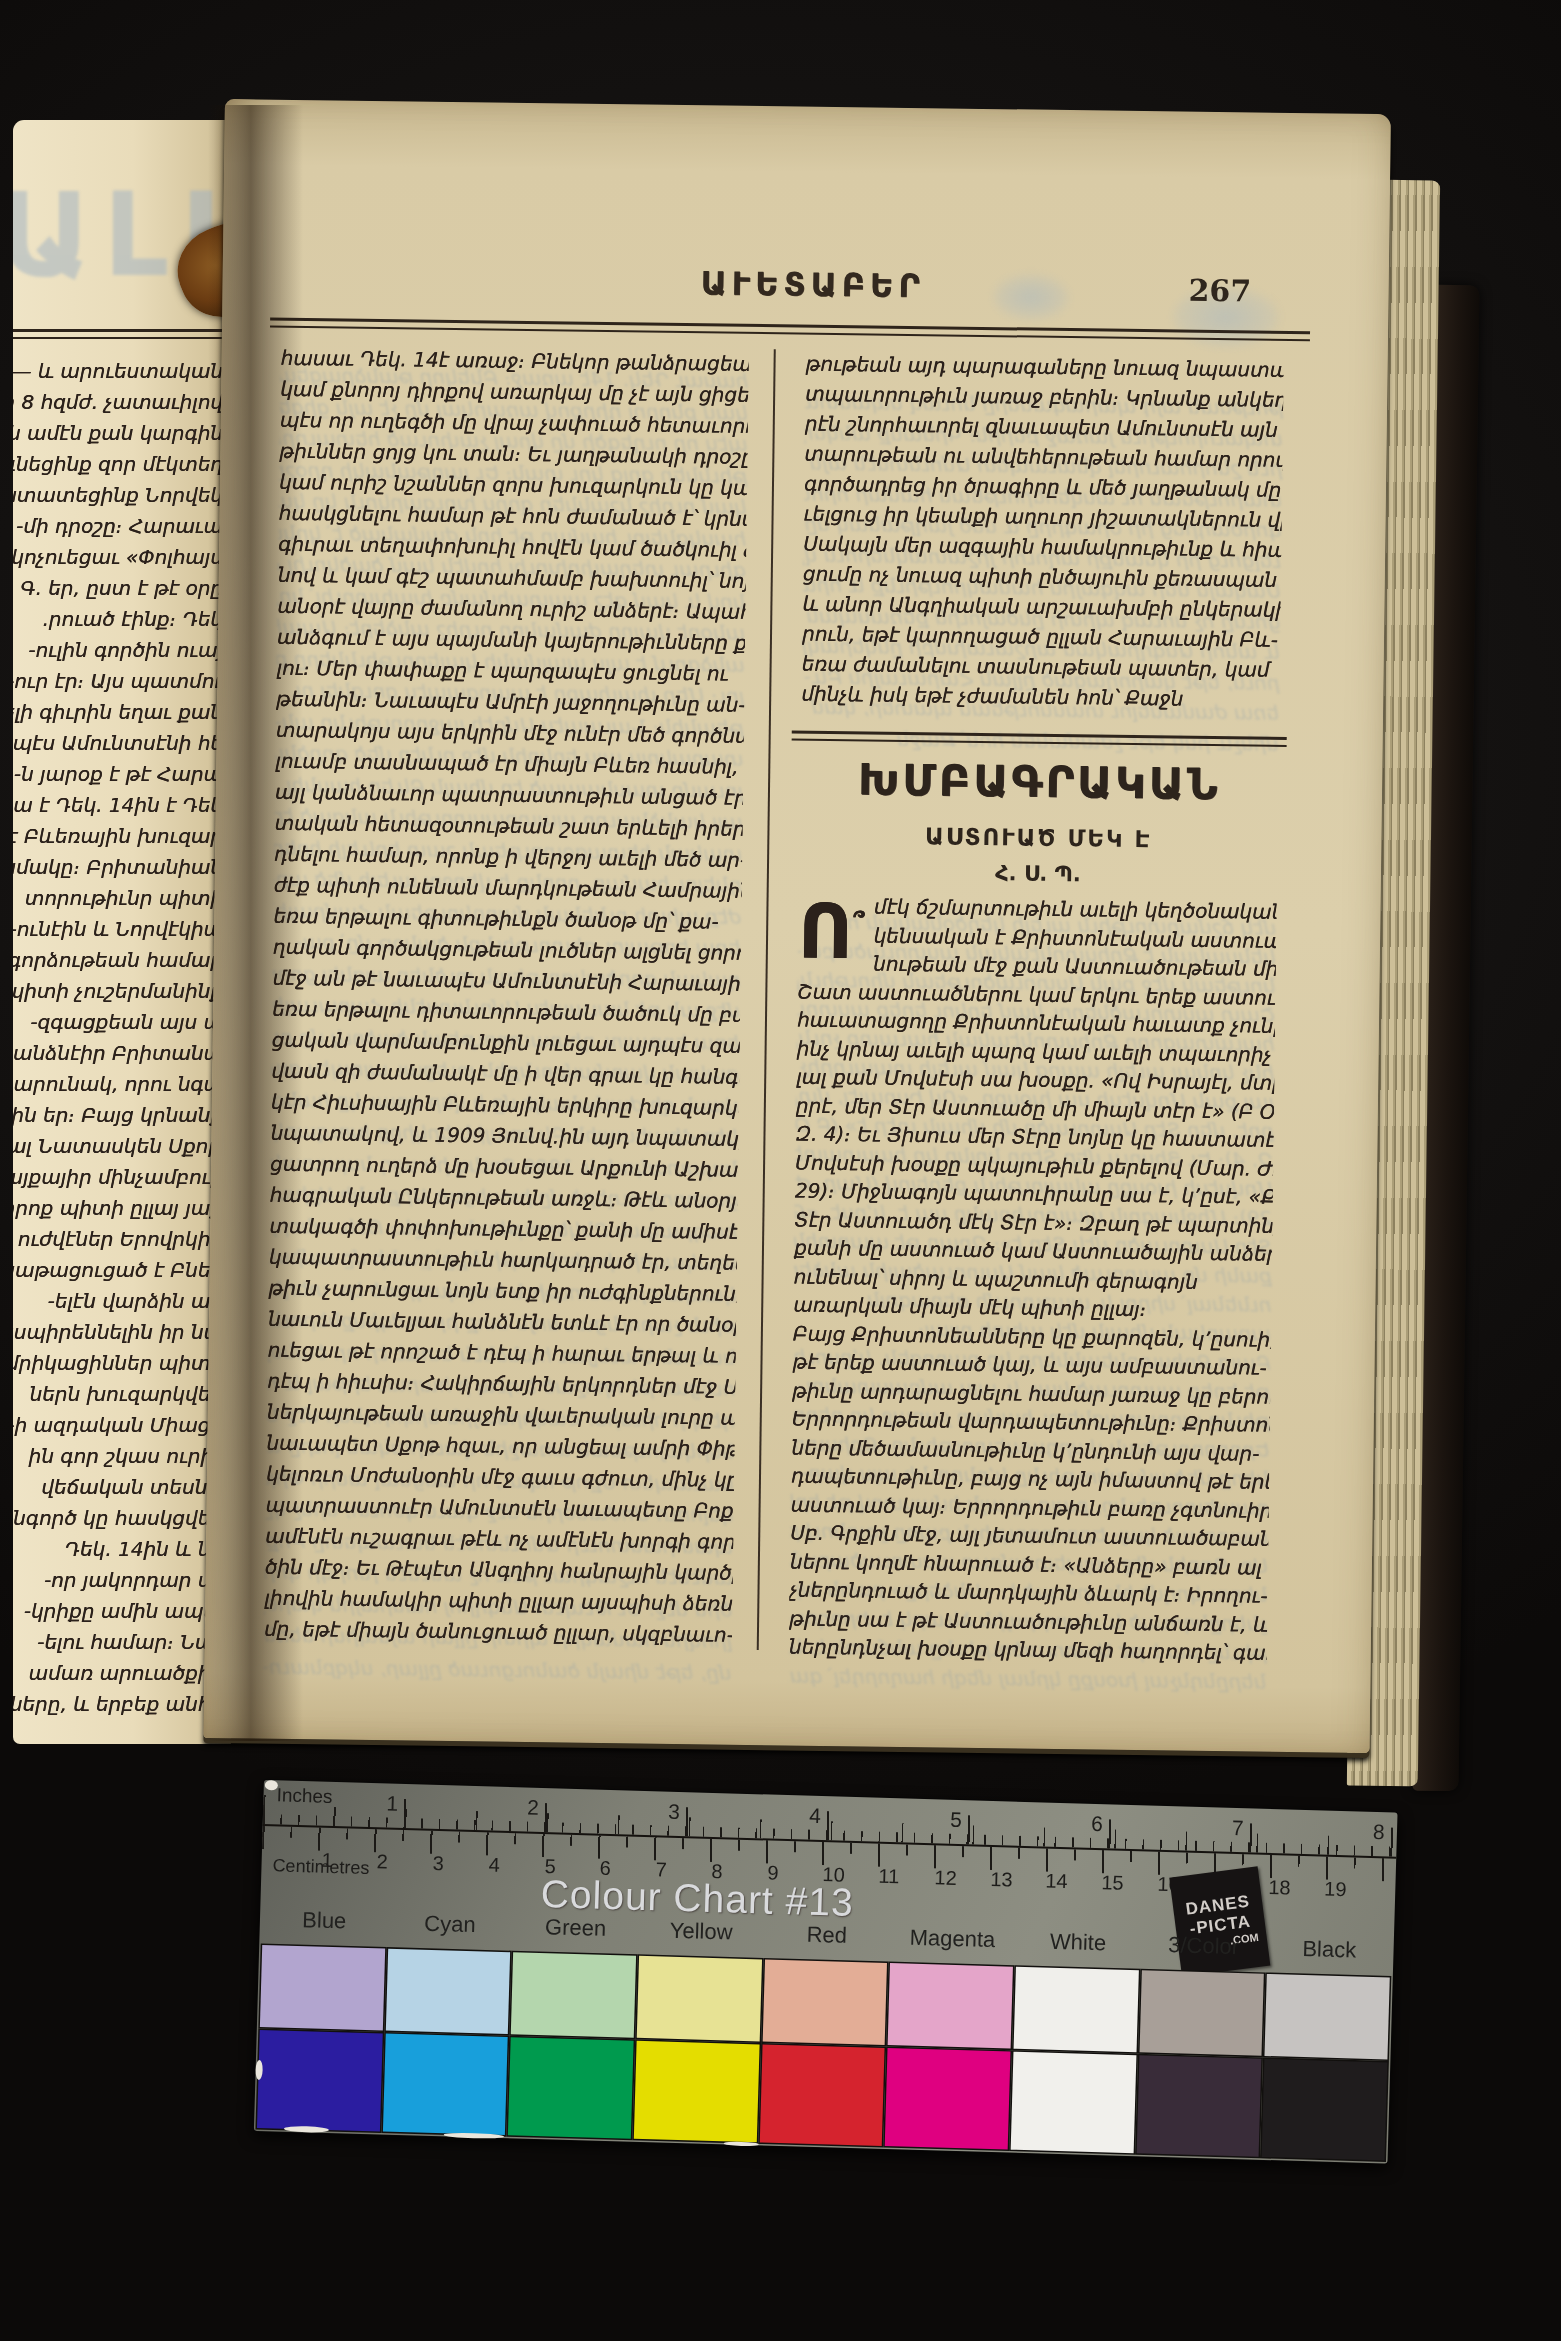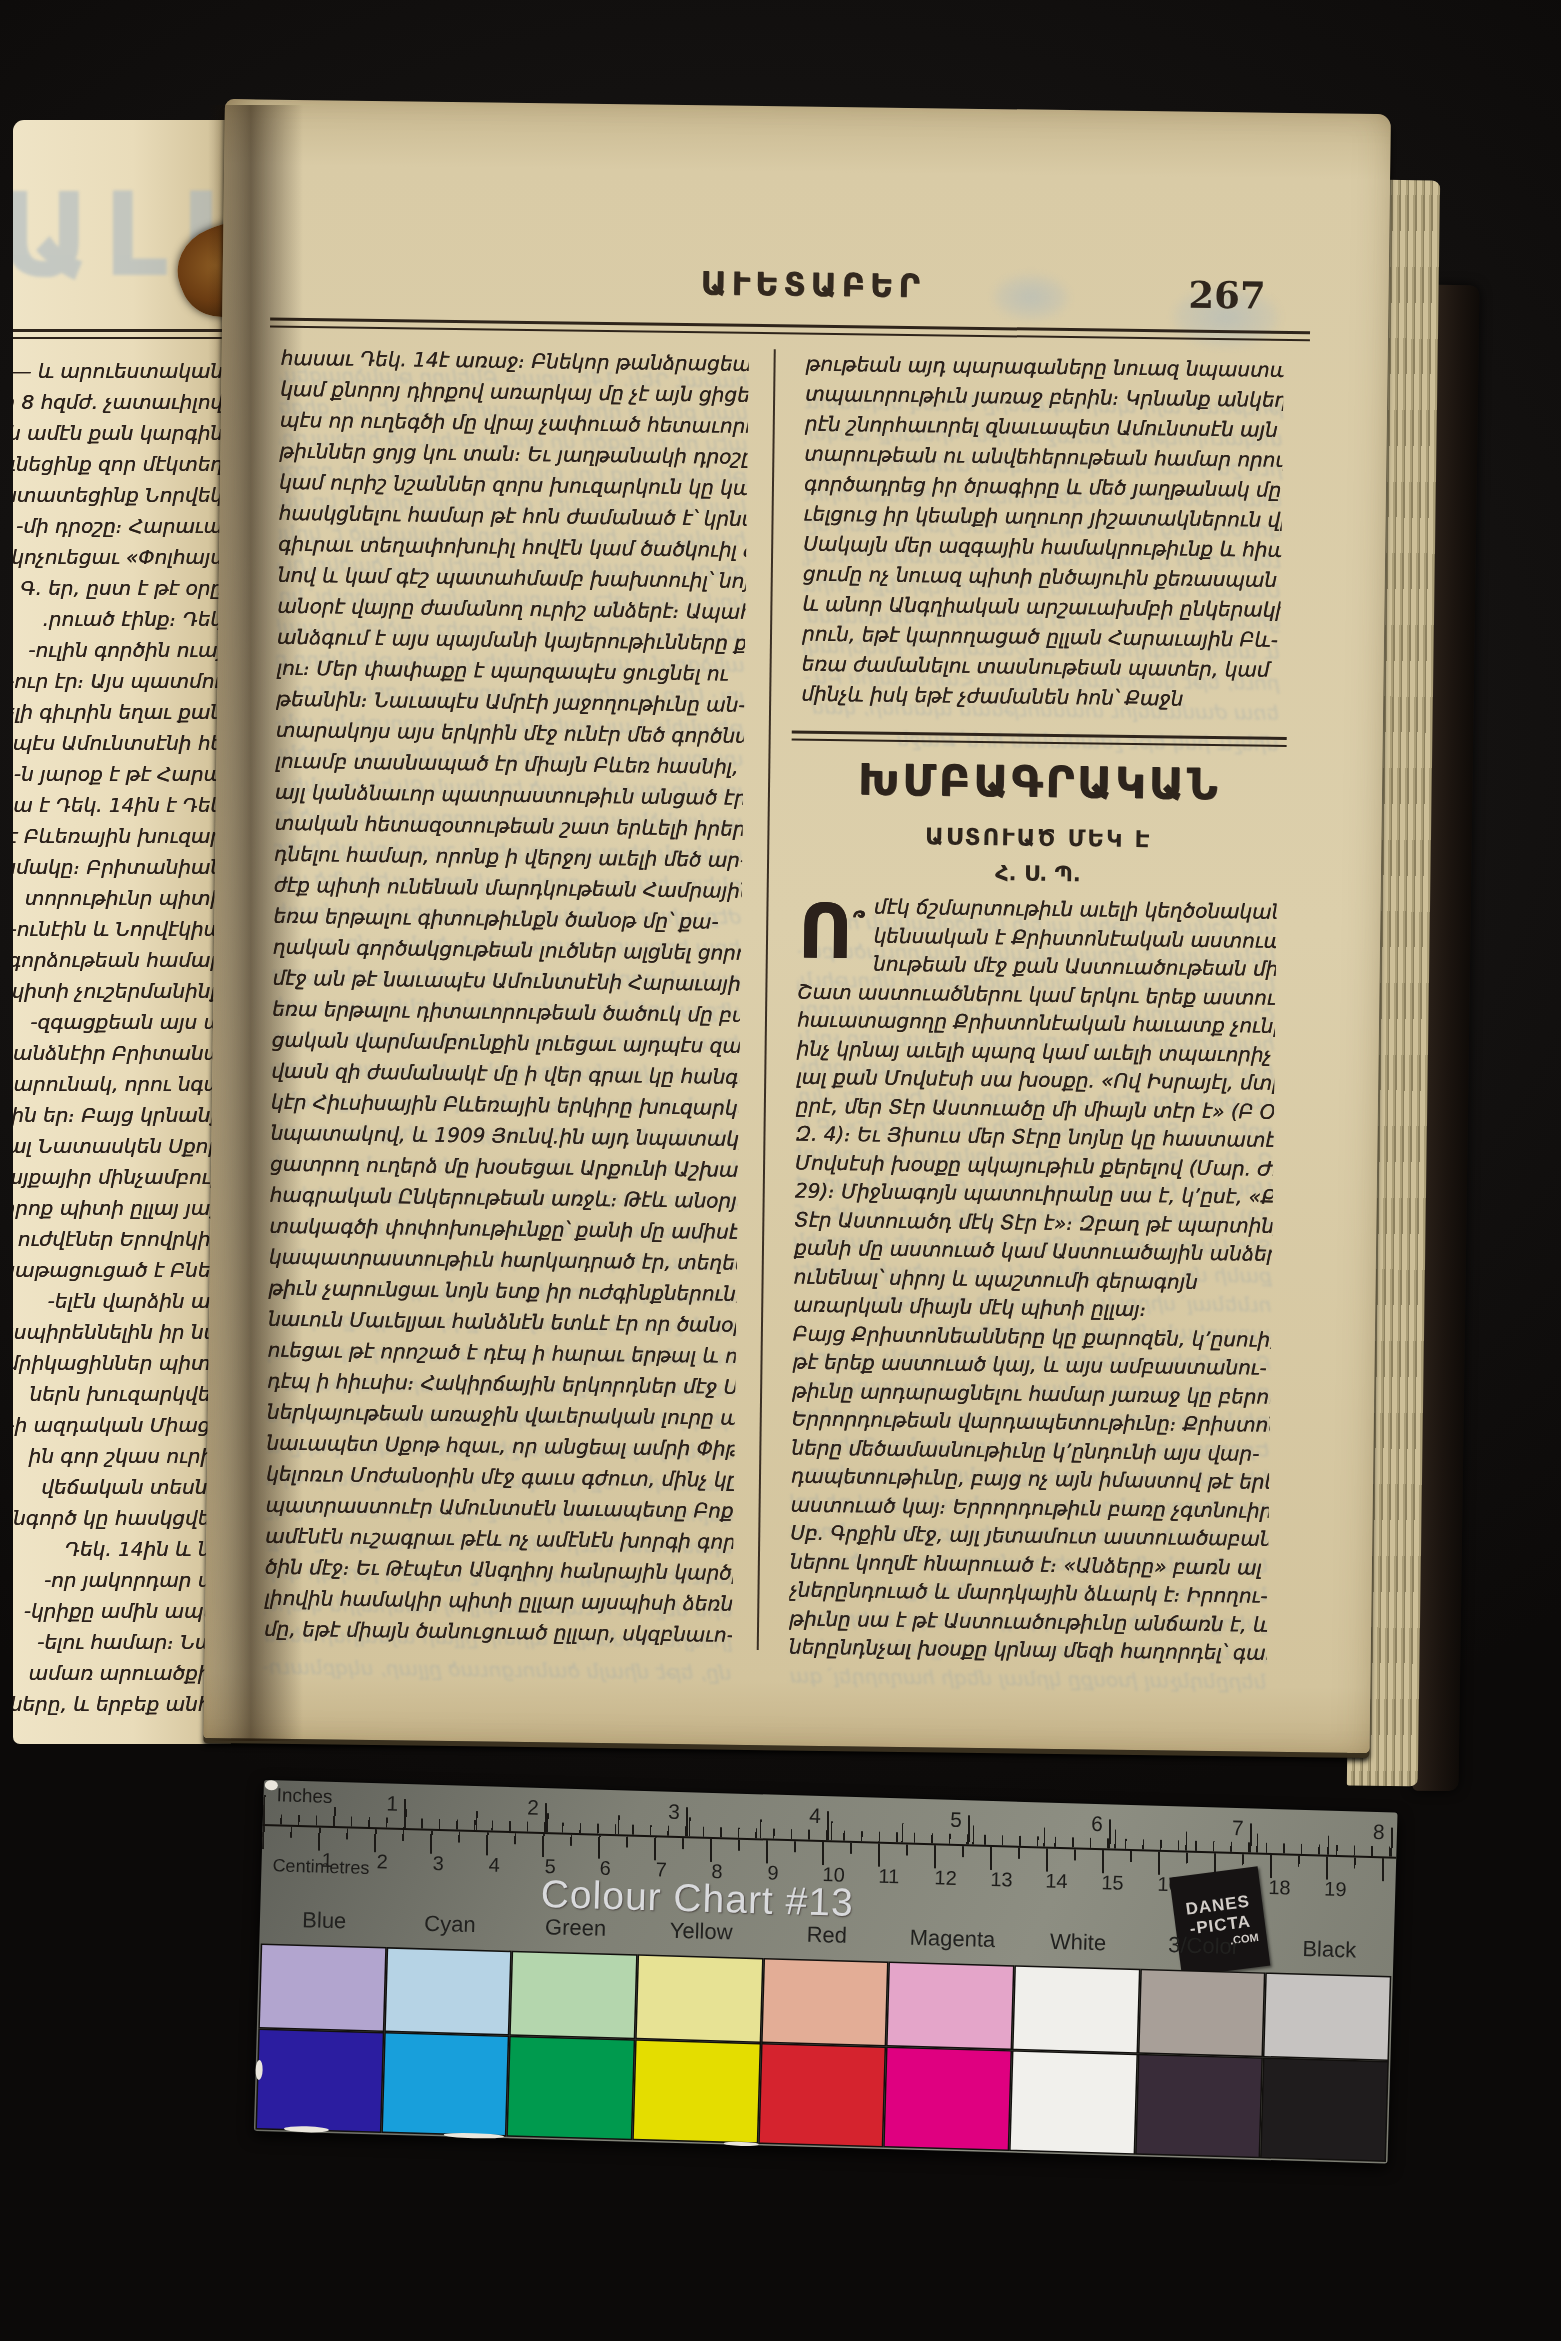--- a/index.html
+++ b/index.html
@@ -25,21 +25,21 @@
          background:linear-gradient(90deg,rgba(20,12,4,0) 0%,rgba(30,18,6,.55) 45%,rgba(20,12,4,0) 100%);z-index:3;}
   .page-main{position:absolute;left:212px;top:24px;width:1166px;height:1639px;
          background:linear-gradient(180deg,#c8b890 0%,#d9cba6 4%,#dccfab 50%,#d3c49d 96%,#c4b288 100%);
          border-radius:9px 13px 5px 4px;transform:rotate(.75deg);transform-origin:0 0;
          box-shadow:inset 30px 0 45px -25px rgba(70,45,15,.55), inset -20px 0 40px -30px rgba(90,70,30,.5), 0 5px 0 #39301f, 0 8px 5px rgba(0,0,0,.9);
          overflow:hidden;z-index:2;}
   
   .running-title{position:absolute;left:430px;top:159px;width:320px;text-align:center;
          font-size:32px;font-weight:bold;letter-spacing:5px;color:#33291f;
          text-shadow:0.5px 0.5px 0 #4a3c2c;}
-  .folio{position:absolute;left:966px;top:161px;font-size:37px;font-weight:bold;color:#2f261d;font-family:"DejaVu Serif",serif;}
+  .folio{position:absolute;left:966px;top:161px;font-size:30px;font-weight:bold;color:#2f261d;font-family:"DejaVu Serif",serif;}
   .smudge{position:absolute;border-radius:50%;filter:blur(5px);opacity:.45;
          background:radial-gradient(#9db3c6,rgba(157,179,198,0));}
   .drule{border-top:3px solid #2e241b;border-bottom:2.5px solid #2e241b;height:4.5px;}
   .head-rule{position:absolute;left:48px;top:218px;width:1040px;}
   .col-divider{position:absolute;left:552px;top:243px;width:2px;height:1301px;background:#3a2f24;}
   
   .tl{white-space:nowrap;overflow:hidden;}
   .col{position:absolute;color:#2b211b;font-style:italic;font-size:20px;
        text-shadow:0.3px 0 0 #2b211b;}
   .col-left{left:59px;top:243px;width:468px;line-height:31px;}

